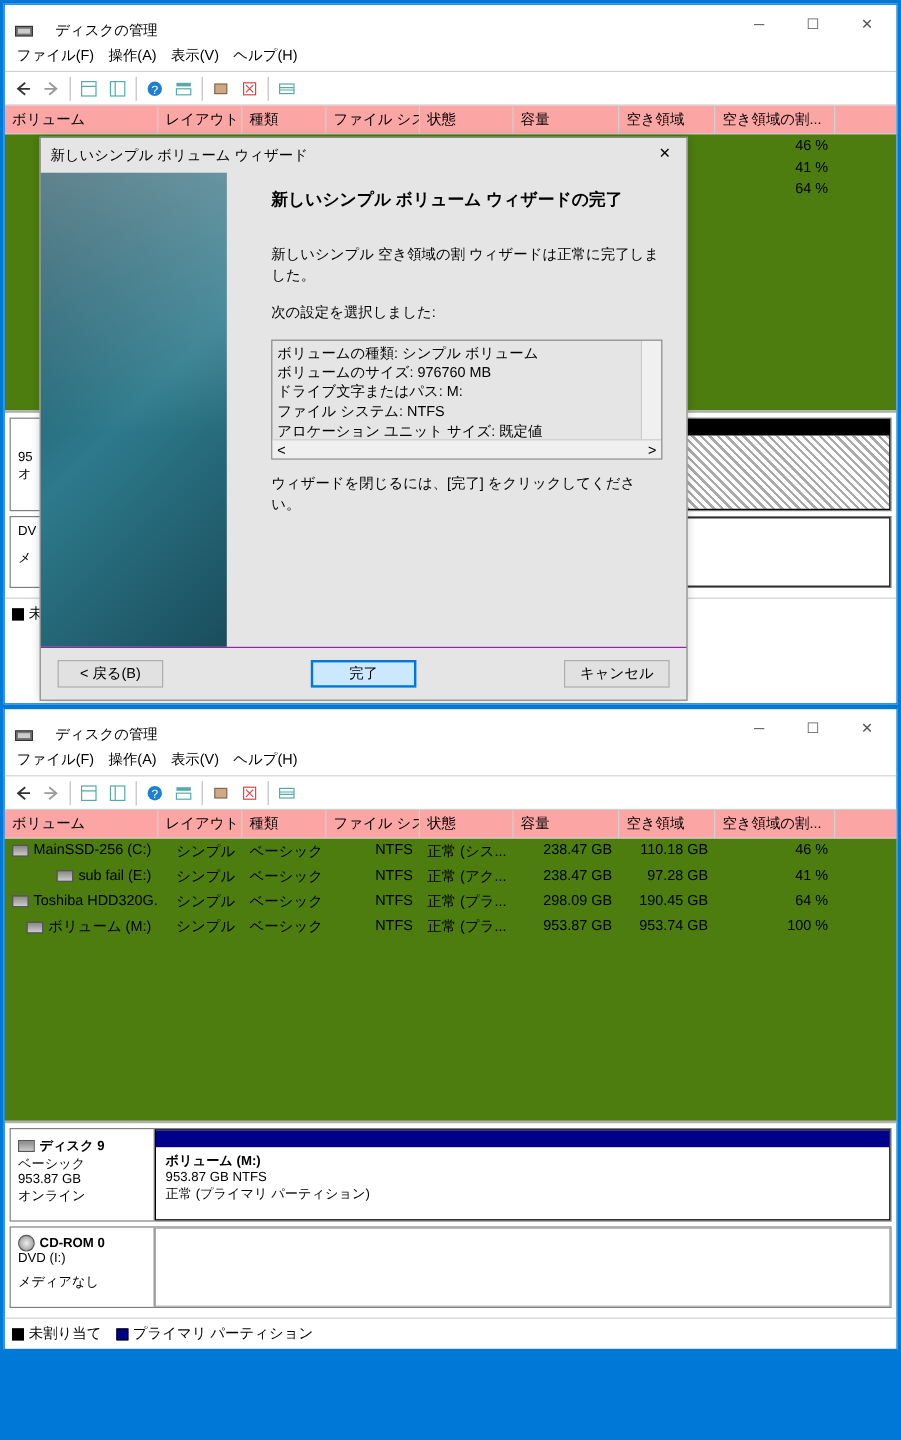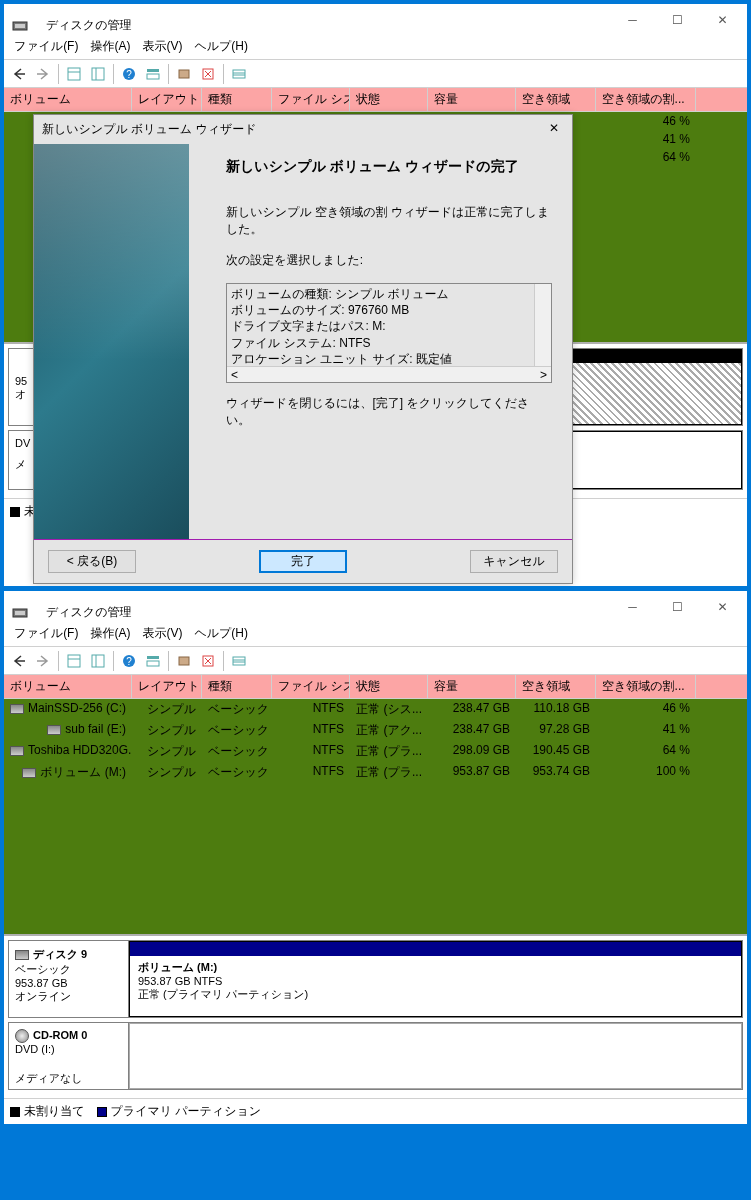--- a/index.html
+++ b/index.html
@@ -381,21 +381,21 @@
           <b>ボリューム  (M:)</b><br>
           <span>953.87 GB NTFS</span><br>
           <span>正常 (プライマリ パーティション)</span>
         </div>
       </div>
     </div>
     <div class="disk-row" style="height:68px">
       <div class="disk-label">
         <div><span style="display:inline-block;width:14px;height:14px;border-radius:50%;background:radial-gradient(#eee,#888);border:1px solid #555;margin-right:4px;vertical-align:middle"></span><b>CD-ROM 0</b></div>
         <div>DVD (I:)</div>
-        <div style="margin-top:16px">メディアなし</div>
+        <div style="margin-top:6px">メディアなし</div>
       </div>
       <div class="disk-graphic">
           <div class="partition" style="border:1px solid #aaa"></div>
         </div>
     </div>
   </div>
   <div class="legend">
     <span><span class="legend-sq" style="background:#000"></span><span>未割り当て</span></span>
     <span><span class="legend-sq" style="background:#00008b"></span><span>プライマリ パーティション</span></span>
   </div>

